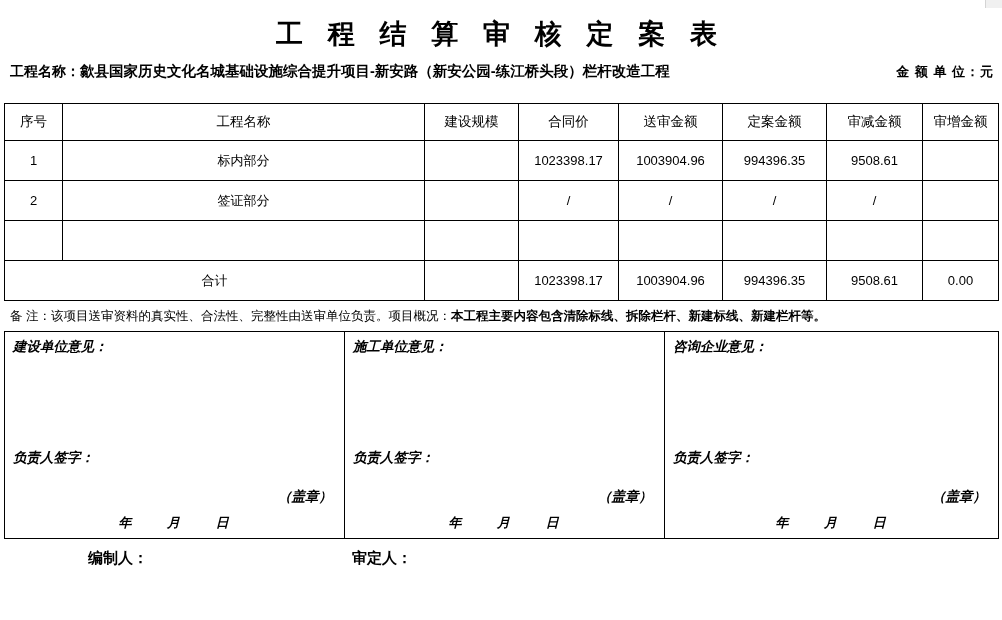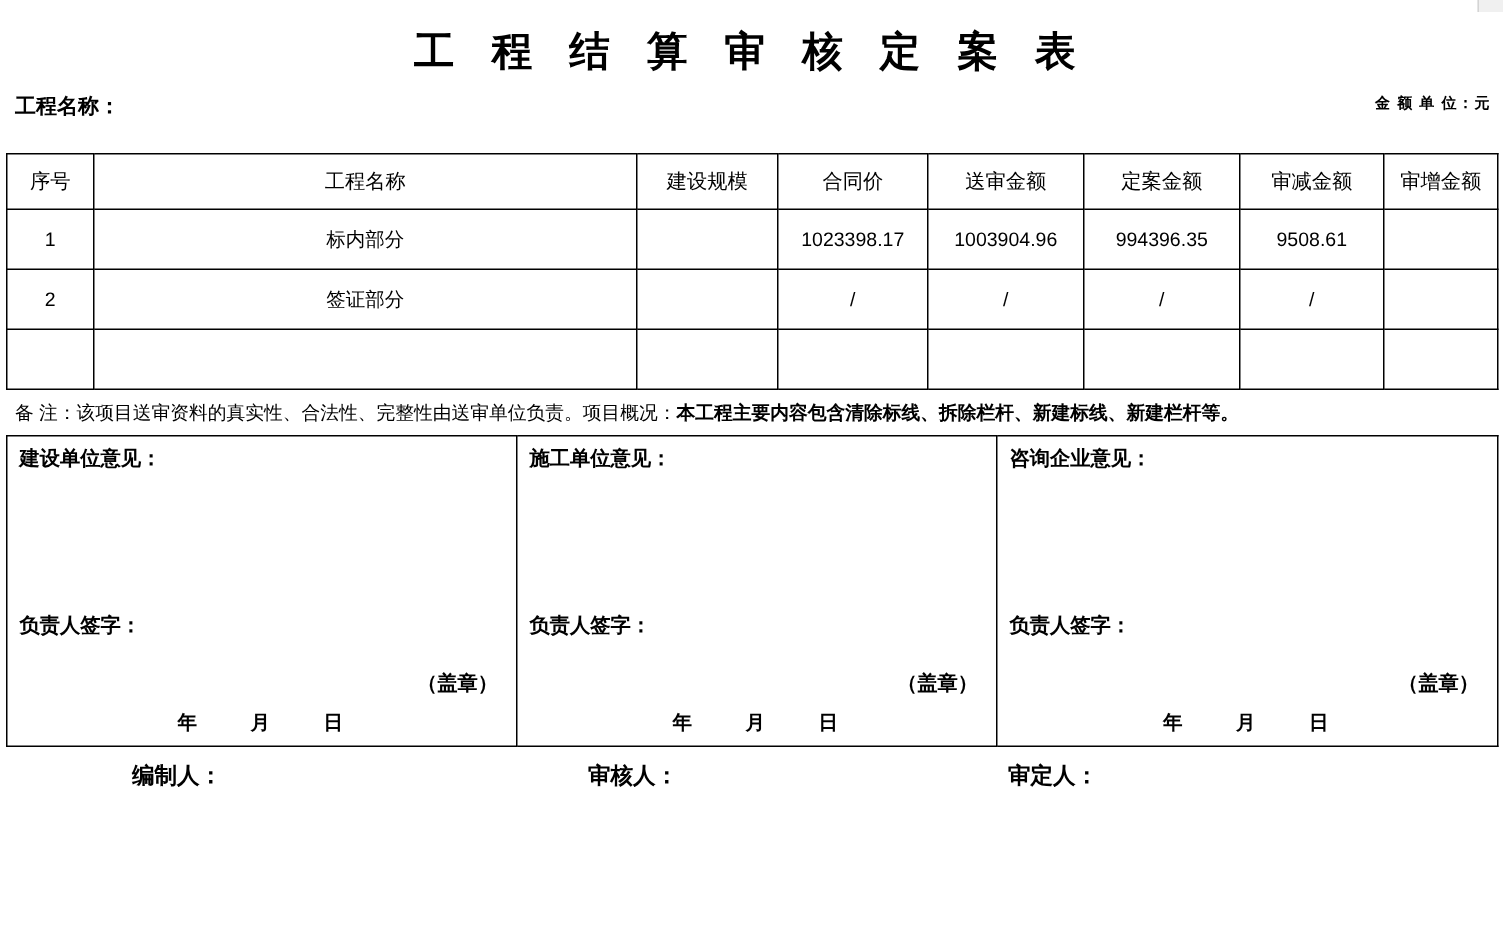--- a/index.html
+++ b/index.html
@@ -28,30 +28,30 @@
     font-size: 27px;
     font-weight: bold;
     letter-spacing: 9px;
     padding-top: 16px;
     padding-bottom: 10px;
     font-family: "Liberation Serif", "DejaVu Serif", serif;
   }
   
   .proj-line {
     display: flex;
-    align-items: flex-start;
+    align-items: center;
     font-size: 14.5px;
     font-weight: bold;
     padding: 0 4px 6px 6px;
     white-space: nowrap;
   }
   .proj-label { font-size: 14px; }
   .proj-name { font-size: 14.5px; }
   .proj-spacer { flex: 1 1 auto; }
-  .amount-unit { font-size: 10px; font-weight: bold; letter-spacing: 1px;}
+  .amount-unit { font-size: 13px; font-weight: bold; letter-spacing: 1px;}
 
   table.main {
     border-collapse: collapse;
     width: 994px;
     table-layout: fixed;
     font-size: 13px;
     margin-top: 16px;
   }
   table.main td, table.main th {
     border: 1px solid #000000;
@@ -96,20 +96,21 @@
     font-size: 13.5px;
   }
   table.sign td {
     border: 1px solid #000000;
     vertical-align: top;
     padding: 0;
   }
   .sign-cell {
     position: relative;
     height: 206px;
+    font-style: italic;
   }
   .sign-opinion {
     position: absolute;
     top: 6px;
     left: 8px;
     font-size: 13.5px;
     font-weight: bold;
   }
   .sign-person {
     position: absolute;
@@ -164,20 +165,21 @@
 <body>
 
 <div class="page">
 
   <div class="top-artifact"></div>
 
   <div class="title">工 程 结 算 审 核 定 案 表</div>
 
   <div class="proj-line">
     <span class="proj-label">工程名称：</span>
+    <span class="proj-name">歙县国家历史文化名城基础设施综合提升项目-新安路（新安公园-练江桥头段）栏杆改造工程</span>
     <span class="proj-spacer"></span>
     <span class="amount-unit">金 额 单 位：元</span>
   </div>
 
   <table class="main">
     <colgroup>
       <col style="width:58px">
       <col style="width:362px">
       <col style="width:94px">
       <col style="width:100px">
@@ -221,20 +223,29 @@
       </tr>
       <tr class="big-cell">
         <td></td>
         <td></td>
         <td></td>
         <td class="num-cell"></td>
         <td class="num-cell"></td>
         <td class="num-cell"></td>
         <td class="num-cell"></td>
         <td class="num-cell"></td>
+      </tr>
+      <tr class="big-cell">
+        <td colspan="2">合计</td>
+        <td></td>
+        <td class="num-cell">1023398.17</td>
+        <td class="num-cell">1003904.96</td>
+        <td class="num-cell">994396.35</td>
+        <td class="num-cell">9508.61</td>
+        <td class="num-cell">0.00</td>
       </tr>
     </tbody>
   </table>
 
   <div class="note">
     <span>备  注：</span><span>该项目送审资料的真实性、合法性、完整性由送审单位负责。项目概况：</span><b>本工程主要内容包含清除标线、拆除栏杆、新建标线、新建栏杆等。</b>
   </div>
 
   <table class="sign">
     <colgroup>
@@ -279,17 +290,16 @@
             <span>日</span>
           </div>
         </div>
       </td>
     </tr>
   </tbody>
     </table>
 
   <div class="footer-row">
     <div class="footer-cell fc1">编制人：</div>
-    <div class="footer-cell fc2">审核人：</div>
     <div class="footer-cell fc3">审定人：</div>
   </div>
 
 </div>
 
 </body></html>

